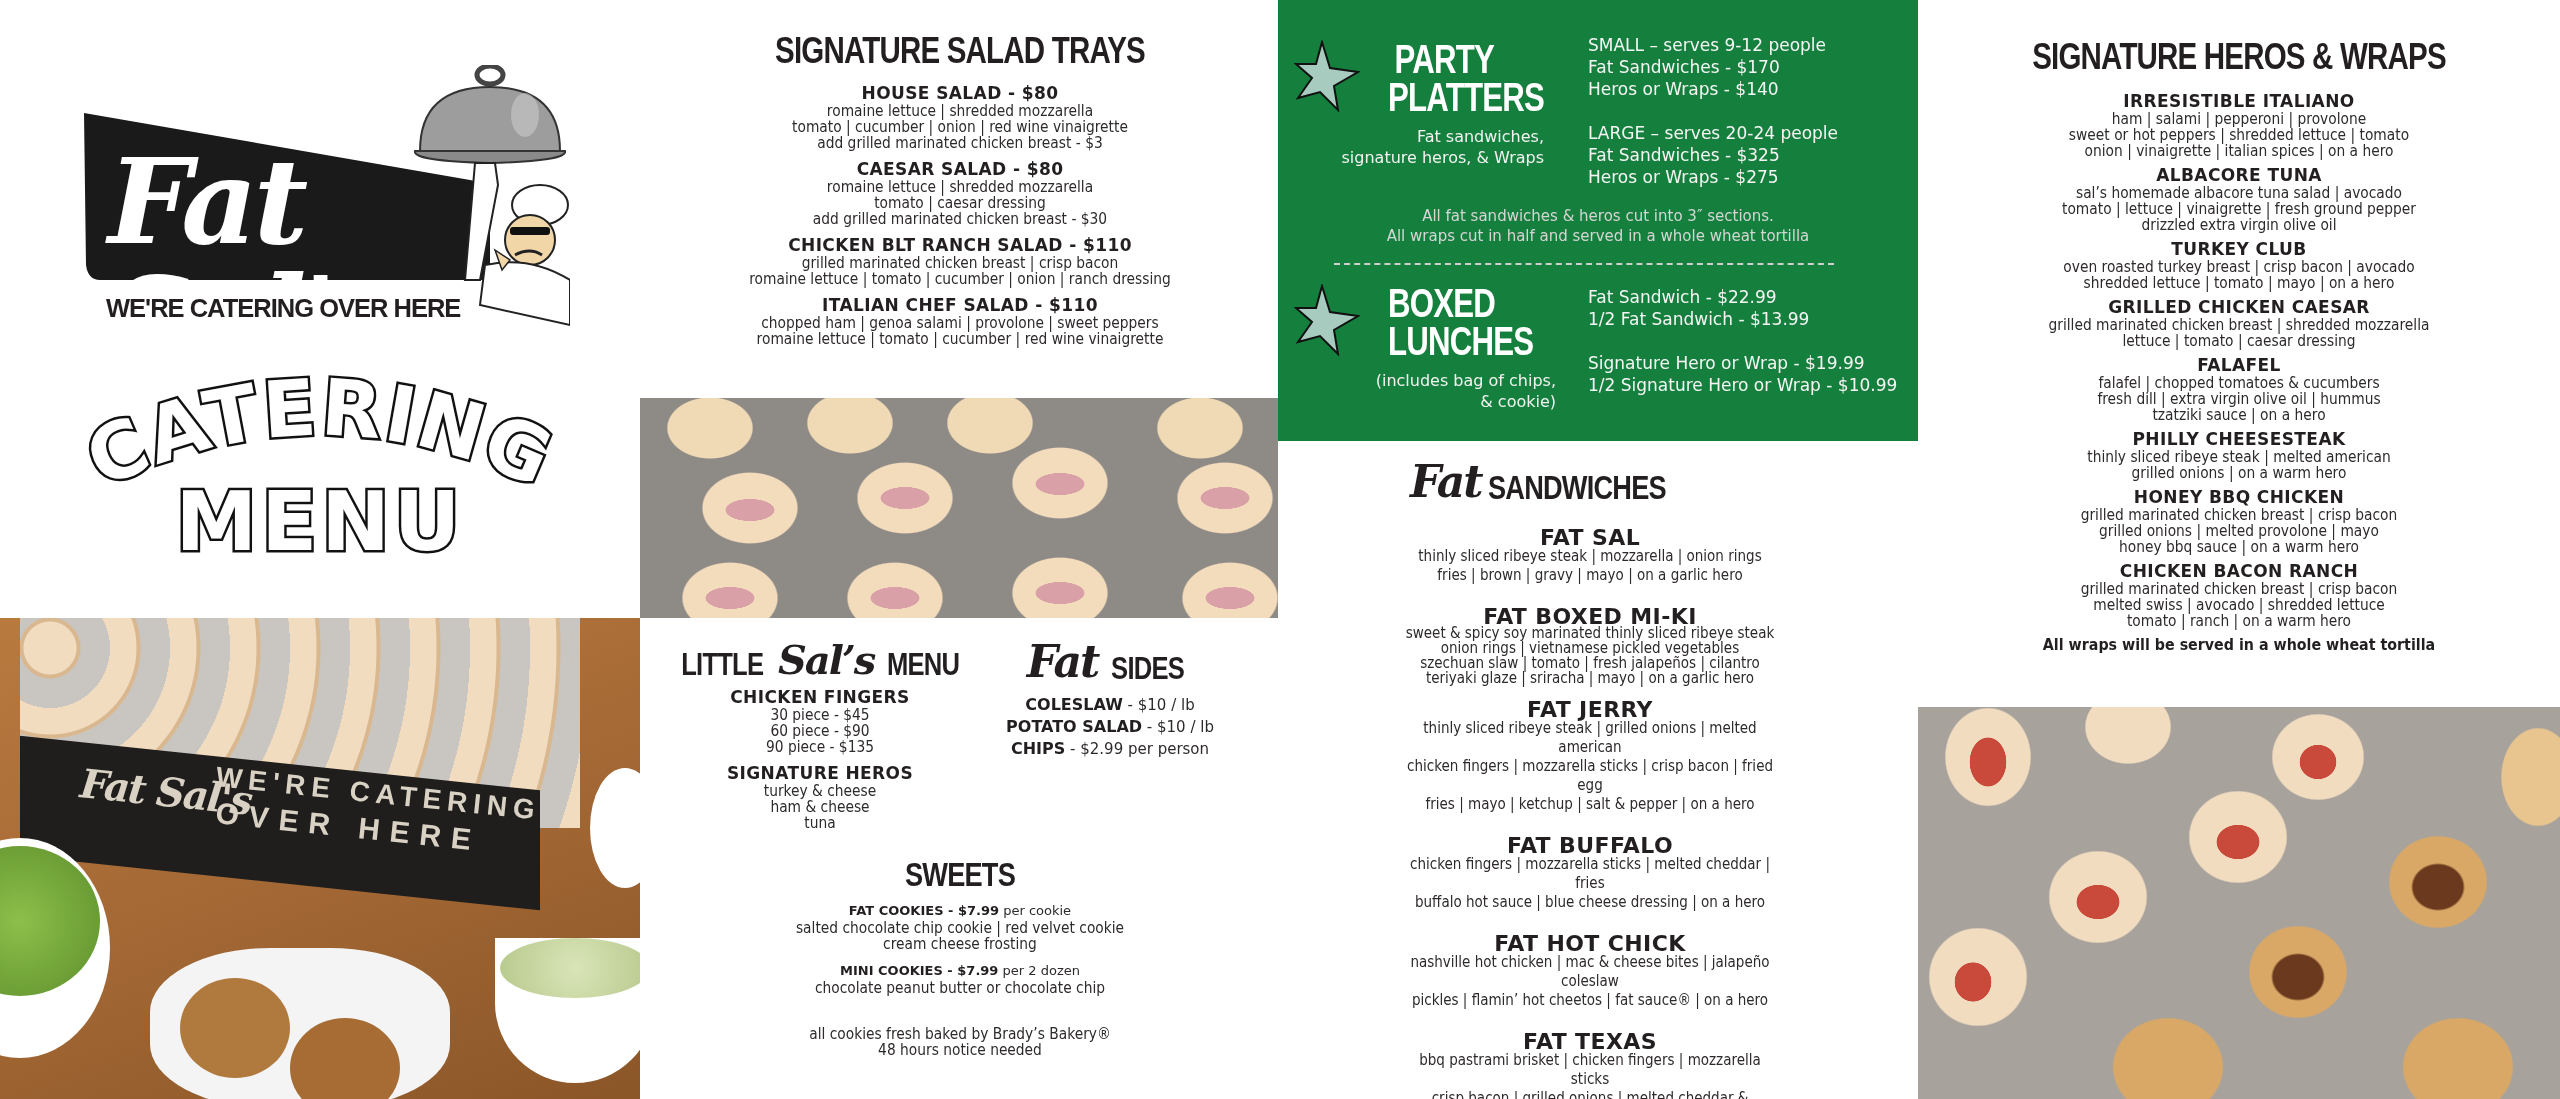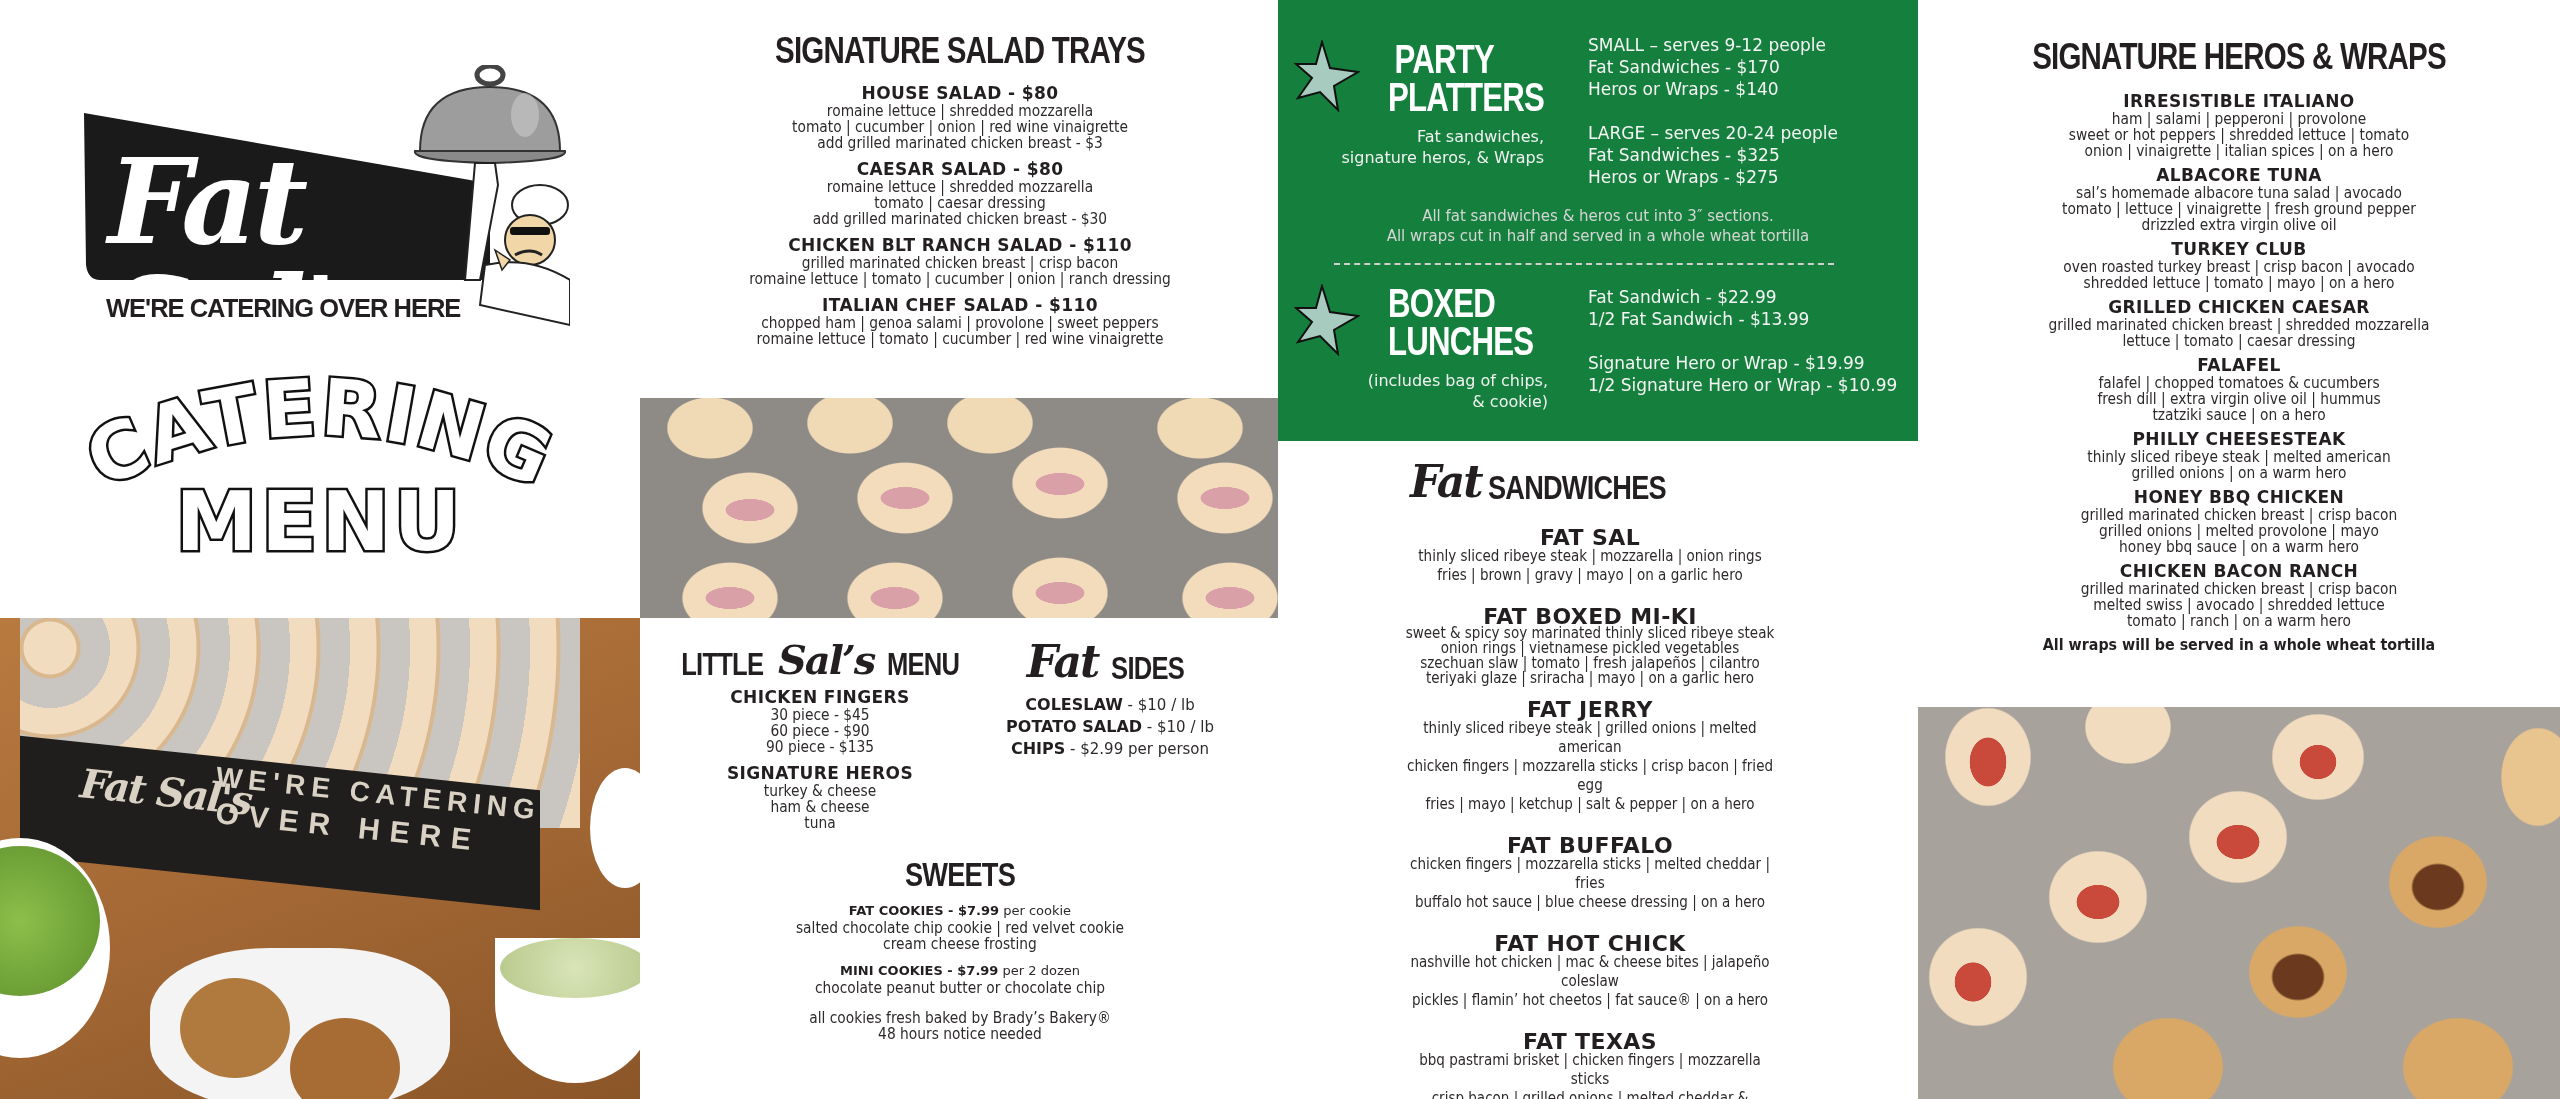--- a/index.html
+++ b/index.html
@@ -226,21 +226,21 @@
   <h2 class="display">SWEETS</h2>
   <div class="item">
     <div class="sweet-name"><b>FAT COOKIES - $7.99</b><span> per cookie</span></div>
     <div class="item-line">salted chocolate chip cookie | red velvet cookie</div>
     <div class="item-line">cream cheese frosting</div>
   </div>
   <div class="item">
     <div class="sweet-name"><b>MINI COOKIES - $7.99</b><span> per 2 dozen</span></div>
     <div class="item-line">chocolate peanut butter or chocolate chip</div>
   </div>
-  <div class="item" style="margin-top:14px;">
+  <div class="item" style="margin-top:30px;">
     <div class="item-line">all cookies fresh baked by Brady’s Bakery®</div>
     <div class="item-line">48 hours notice needed</div>
   </div>
 </div>
 
 <div id="dark-panel" class="abs">
   <svg class="star" style="left:16px;top:40px;" width="66" height="72" viewBox="0 0 66 72">
     <polygon points="28,2 36,28 64,32 40,46 44,70 26,52 4,58 18,38 2,24 22,24" fill="#a8cbbf" stroke="#111" stroke-width="2"></polygon>
   </svg>
   <div class="panel-title display" style="left:80px;top:40px;width:136px;">
@@ -266,21 +266,21 @@
   </div>
   <div class="dash"></div>
 
   <svg class="star" style="left:16px;top:284px;" width="66" height="72" viewBox="0 0 66 72">
     <polygon points="28,2 36,28 64,32 40,46 44,70 26,52 4,58 18,38 2,24 22,24" fill="#a8cbbf" stroke="#111" stroke-width="2"></polygon>
   </svg>
   <div class="panel-title display" style="left:80px;top:284px;width:136px;">
     <div>BOXED</div>
     <div>LUNCHES</div>
   </div>
-  <div class="panel-sub" style="left:4px;top:370px;width:266px;padding-left:16px;">
+  <div class="panel-sub" style="left:12px;top:370px;width:266px;padding-left:16px;">
     <div>(includes bag of chips,</div>
     <div>&amp; cookie)</div>
   </div>
   <div class="panel-prices" style="left:310px;top:286px;">
     <div>Fat Sandwich - $22.99</div>
     <div>1/2 Fat Sandwich - $13.99</div>
     <div class="gap"></div>
     <div>Signature Hero or Wrap - $19.99</div>
     <div>1/2 Signature Hero or Wrap - $10.99</div>
   </div>

